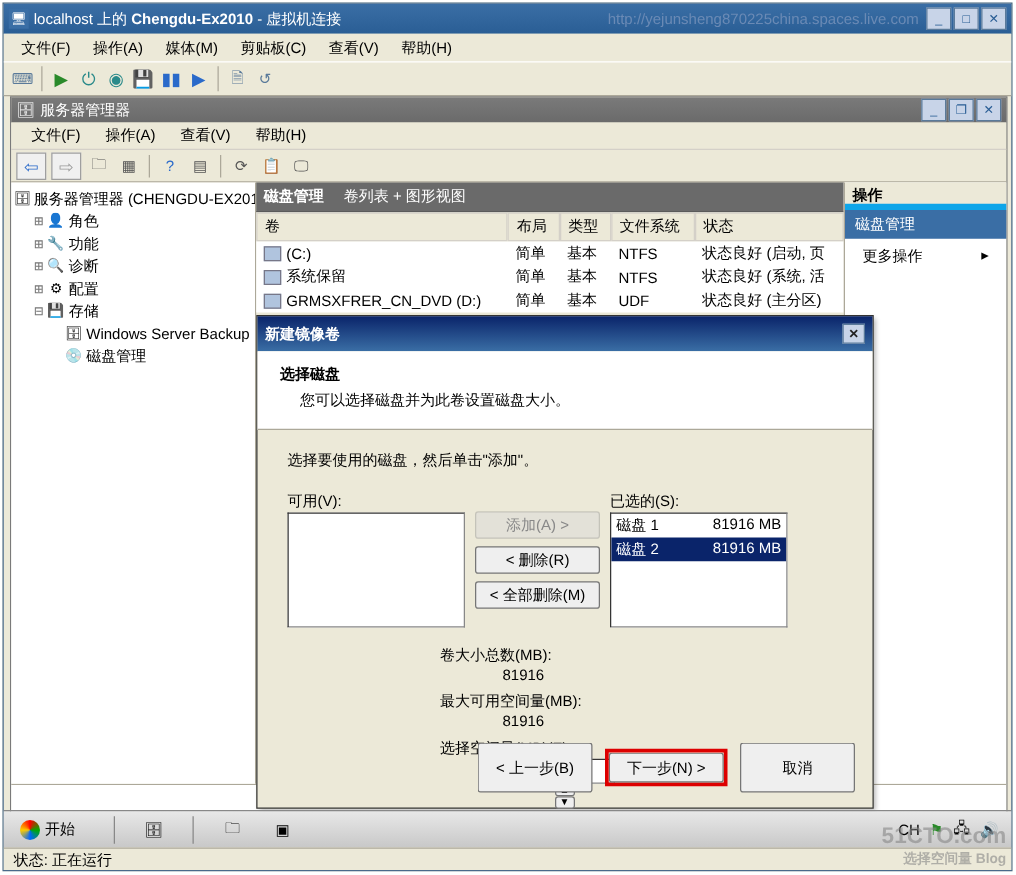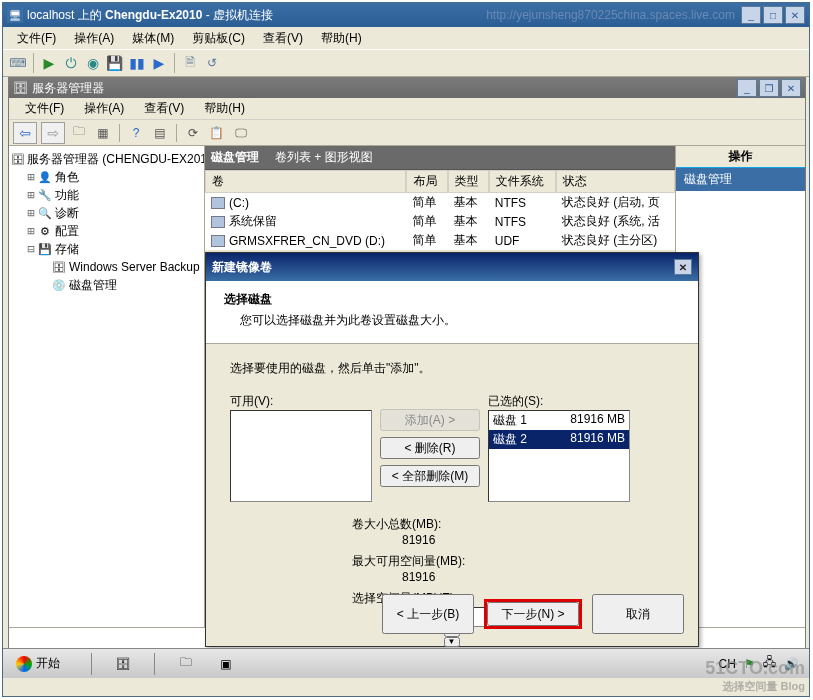--- a/index.html
+++ b/index.html
@@ -41,21 +41,21 @@
 
 .center-pane { flex: 1; display: flex; flex-direction: column; }
 .center-header { height: 24px; background: #6a6a6a; color: #fff; display: flex; align-items: center; padding: 0 6px; gap: 16px; border-bottom: 1px solid #555;}
 .center-header .title-h { font-weight: bold; }
 .vol-table { background: #fff; font-size: 12px; }
 .vol-table th { background: #ece9d8; border: 1px solid #d4d0c8; padding: 2px 6px; text-align: left; font-weight: normal;}
 .vol-table td { padding: 1px 6px; white-space: nowrap;}
 .vol-icon { display: inline-block; width: 14px; height: 12px; background: #b0c4de; border: 1px solid #778; margin-right: 4px; vertical-align: middle;}
 
 .action-pane { width: 130px; border-left: 1px solid #aca899; background: #fff; }
-.action-header { height: 22px; background: #ece9d8; border-bottom: 1px solid #0ea5e9; padding: 2px 6px; font-weight: bold; text-align: center;}
+.action-header { height: 22px; background: #ece9d8; border-bottom: 5px solid #0ea5e9; padding: 2px 6px; font-weight: bold;}
 .action-sub { background: #3a6ea5; color: #fff; padding: 3px 8px; margin: 0;}
 .action-item { padding: 6px 14px; display: flex; justify-content: space-between;}
 
 .bottom-panel { height: 44px; border-top: 1px solid #aca899; background: #fff;}
 
 
 .dialog { position: absolute; top: 249px; left: 202px; width: 494px; height: 395px; background: #ece9d8; border: 1px solid #333; box-shadow: 2px 2px 4px rgba(0,0,0,0.3);}
 .dlg-titlebar { height: 28px; background: linear-gradient(#0a246a,#3a6ea5); color: #fff; display: flex; align-items: center; padding: 0 6px; font-weight: bold;}
 .dlg-titlebar .spacer { flex: 1; }
 .dlg-close { width: 18px; height: 16px; background: #c8d4e8; border: 1px solid #5a7a9a; color: #222; font-size: 10px; display: flex; align-items: center; justify-content: center;}
@@ -240,20 +240,24 @@
                 <td>UDF</td>
                 <td>状态良好 (主分区)</td>
               </tr>
         </tbody>
           </table>
       </div>
 
       <div class="action-pane">
         <div class="action-header">操作</div>
         <div class="action-sub">磁盘管理</div>
+        <div class="action-item">
+            <span>更多操作</span>
+            <span>▸</span>
+          </div>
       </div>
     </div>
 
     <div class="bottom-panel"></div>
   </div>
 
   <div class="dialog">
     <div class="dlg-titlebar">
       <span>新建镜像卷</span>
       <span class="spacer"></span>
@@ -325,18 +329,21 @@
     <span class="sep"></span>
     <span class="tb-icon">🗀</span>
     <span class="tb-icon">▣</span>
     <div class="tray">
       <span>CH</span>
       <span style="color:#2a8a2a">⚑</span>
       <span>🖧</span>
       <span>🔊</span>
     </div>
   </div>
+  <div class="statusbar">
+    <span>状态: 正在运行</span>
+  </div>
 </div>
 
 <div class="watermark-bottom">
   <span>51CTO.com</span>
   <span class="sub">选择空间量  Blog</span>
 </div>
 
 </body></html>

